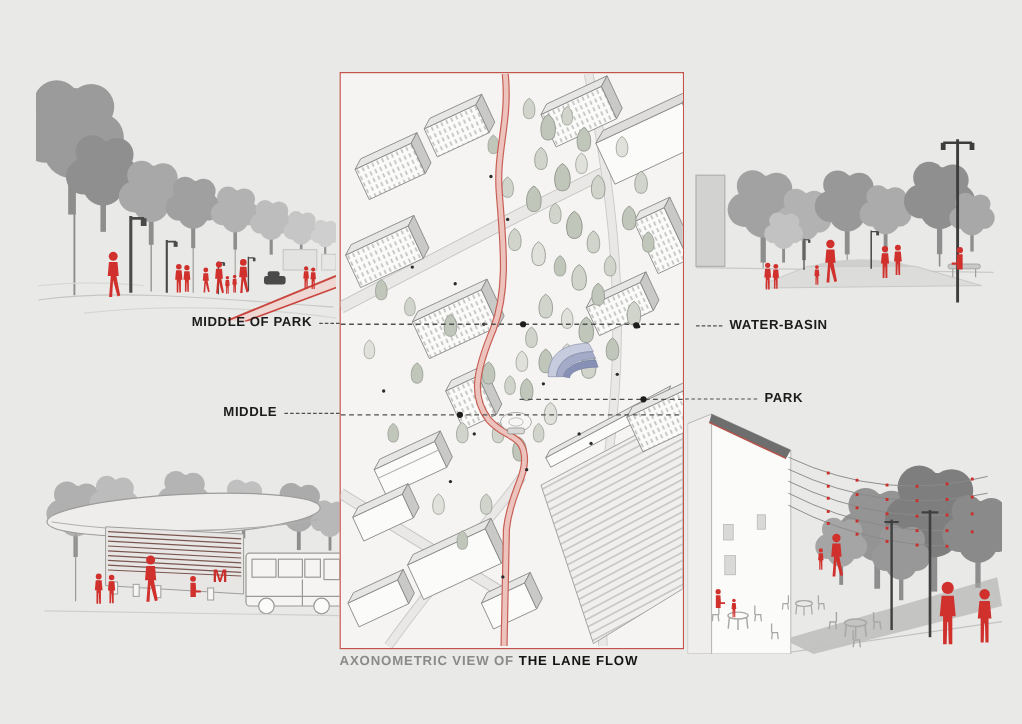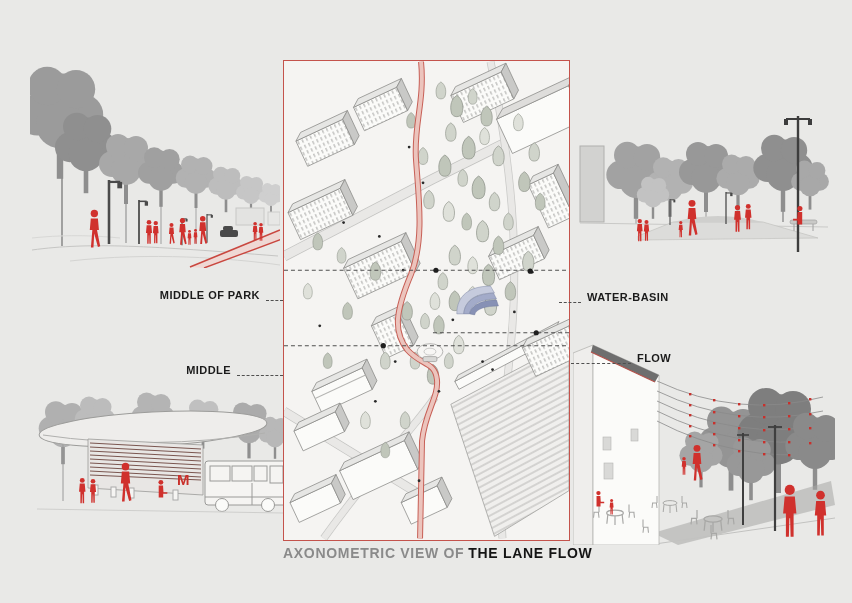--- a/index.html
+++ b/index.html
@@ -8,28 +8,27 @@
     background:#e9e9e7;
     font-family:"Liberation Sans",sans-serif;
   }
   .v{position:absolute}
   .frame{
     position:absolute;left:283px;top:60px;width:287px;height:481px;
     border:1.6px solid #c4534c;background:#f5f4f2;box-sizing:border-box;
   }
   .frame svg{display:block;width:100%;height:100%}
   .ann{
-    position:absolute;display:flex;align-items:flex-end;gap:6px;
+    position:absolute;display:flex;align-items:center;gap:6px;
     font-weight:bold;font-size:11px;letter-spacing:.45px;color:#1b1b1b;
     white-space:nowrap;
-    margin-top:26px;
   }
   .dash{height:0;border-top:1.7px dashed #4f4f4f}
   .caption{
-    position:absolute;left:283px;top:545px;font-size:14px;letter-spacing:.7px;
+    position:absolute;left:283px;top:545px;font-size:11px;letter-spacing:.7px;
     white-space:nowrap;
   }
   .caption .pre{color:#8a8a8a;font-weight:600}
   .caption .ttl{color:#141414;font-weight:800;margin-left:4px}
   
   .bf{fill:#fbfbf9;stroke:#8a8a88;stroke-width:.7}
   .bt{fill:#e6e6e4;stroke:#8a8a88;stroke-width:.7}
   .bs{fill:#c9c9c7;stroke:#8a8a88;stroke-width:.7}
   .red{fill:#d0312d}
   .c1{color:#d0d4cb}.c2{color:#c0c6ba}.c3{color:#dfe1da}
@@ -548,24 +547,24 @@
 </div>
 
 <div class="ann" style="right:569px;top:263px">
   <span>MIDDLE OF PARK</span>
   <span class="dash" style="width:17px"></span>
 </div>
 <div class="ann" style="right:569px;top:338px">
   <span>MIDDLE</span>
   <span class="dash" style="width:46px"></span>
 </div>
-<div class="ann" style="left:559px;top:265px">
+<div class="ann" style="left:580px;top:265px">
   <span class="dash" style="width:22px"></span>
   <span>WATER-BASIN</span>
 </div>
 <div class="ann" style="left:571px;top:326px">
   <span class="dash" style="width:60px"></span>
-  <span>FLOW</span>
+  <span>PARK</span>
 </div>
 
 <div class="caption">
   <span class="pre">AXONOMETRIC VIEW OF</span><span class="ttl">THE LANE FLOW</span>
 </div>
 
 </body></html>

